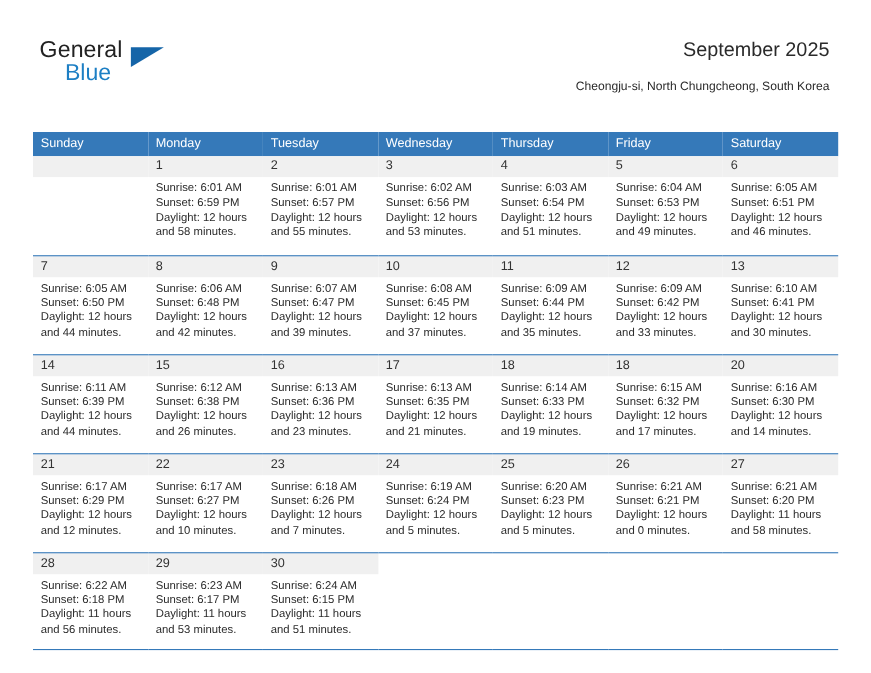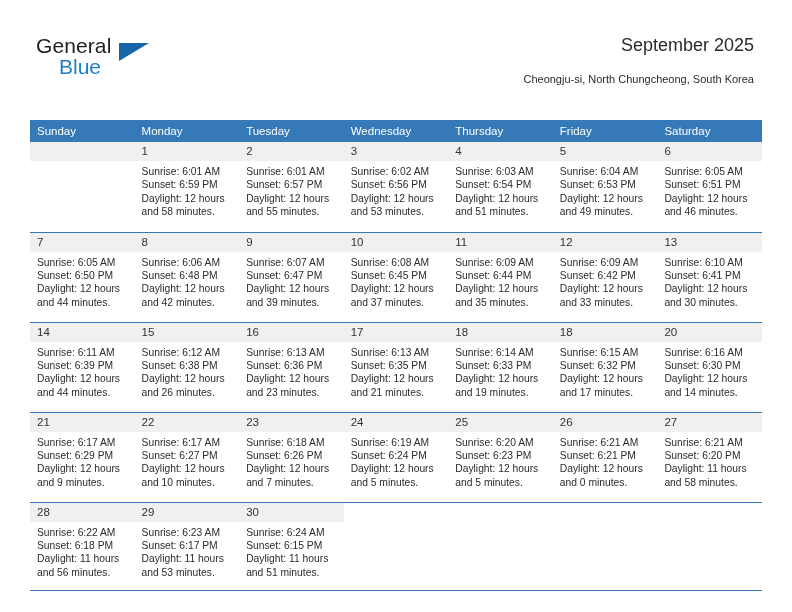--- a/index.html
+++ b/index.html
@@ -423,21 +423,21 @@
           </td>
         </tr>
         <tr class="week-row">
           <td>
             <div class="cell">
               <div class="daynum">21</div>
               <div class="details">
                 <div>Sunrise: 6:17 AM</div>
                 <div>Sunset: 6:29 PM</div>
                 <div>Daylight: 12 hours</div>
-                <div>and 9 minutes.</div>
+                <div>and 12 minutes.</div>
               </div>
             </div>
           </td>
           <td>
             <div class="cell">
               <div class="daynum">22</div>
               <div class="details">
                 <div>Sunrise: 6:17 AM</div>
                 <div>Sunset: 6:27 PM</div>
                 <div>Daylight: 12 hours</div>

